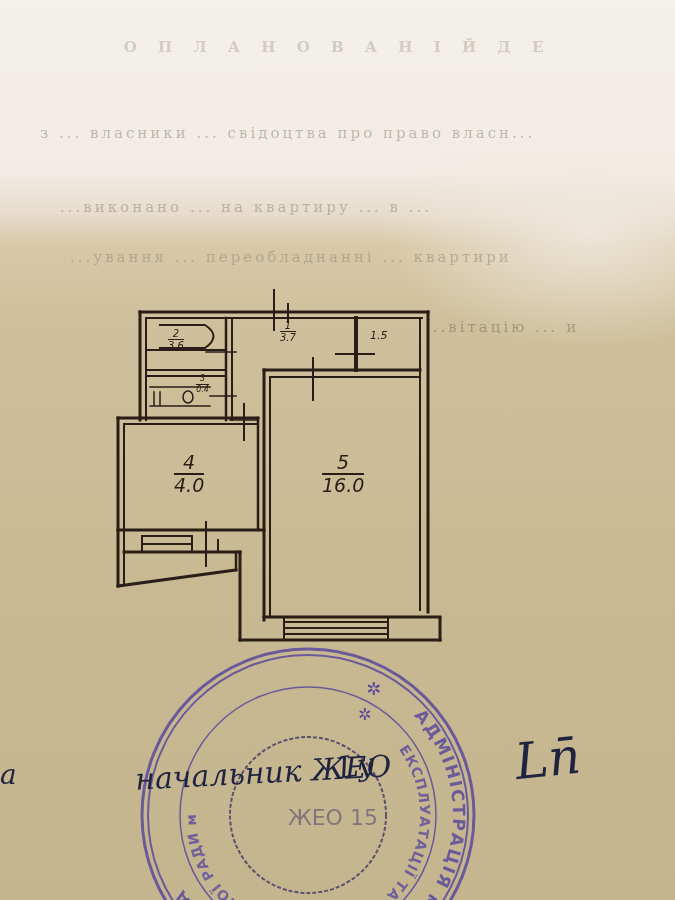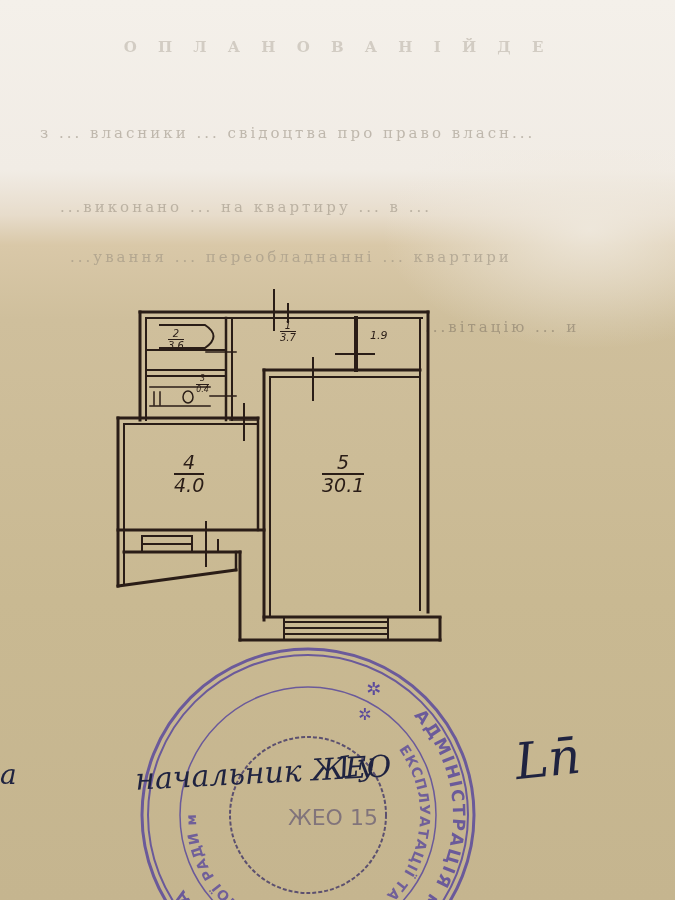--- a/index.html
+++ b/index.html
@@ -145,24 +145,24 @@
 <div class="room-label room-small" style="left:196px; top:375px; font-size:8px;">
   <span class="num">3</span>
   <span class="area">0.4</span>
 </div>
 <div class="room-label room-big" style="left:174px; top:452px;">
   <span class="num">4</span>
   <span class="area">4.0</span>
 </div>
 <div class="room-label room-big" style="left:322px; top:452px;">
   <span class="num">5</span>
-  <span class="area">30.1</span>
+  <span class="area">16.0</span>
 </div>
 <div class="room-label room-small" style="left:370px; top:330px; font-size:11px;">
-  <span class="area">1.9</span>
+  <span class="area">1.5</span>
 </div>
 
 <svg class="stamp" viewBox="0 0 340 340" xmlns="http://www.w3.org/2000/svg">
   <defs>
     <path id="ringOuter" d="M170,170 m-145,0 a145,145 0 1,1 290,0 a145,145 0 1,1 -290,0"></path>
     <path id="ringInner" d="M170,170 m-112,0 a112,112 0 1,1 224,0 a112,112 0 1,1 -224,0"></path>
   </defs>
   <g fill="none" stroke="#5b4a9c" opacity="0.85">
     <circle cx="170" cy="170" r="166" stroke-width="3"></circle>
     <circle cx="170" cy="170" r="160" stroke-width="2"></circle>

